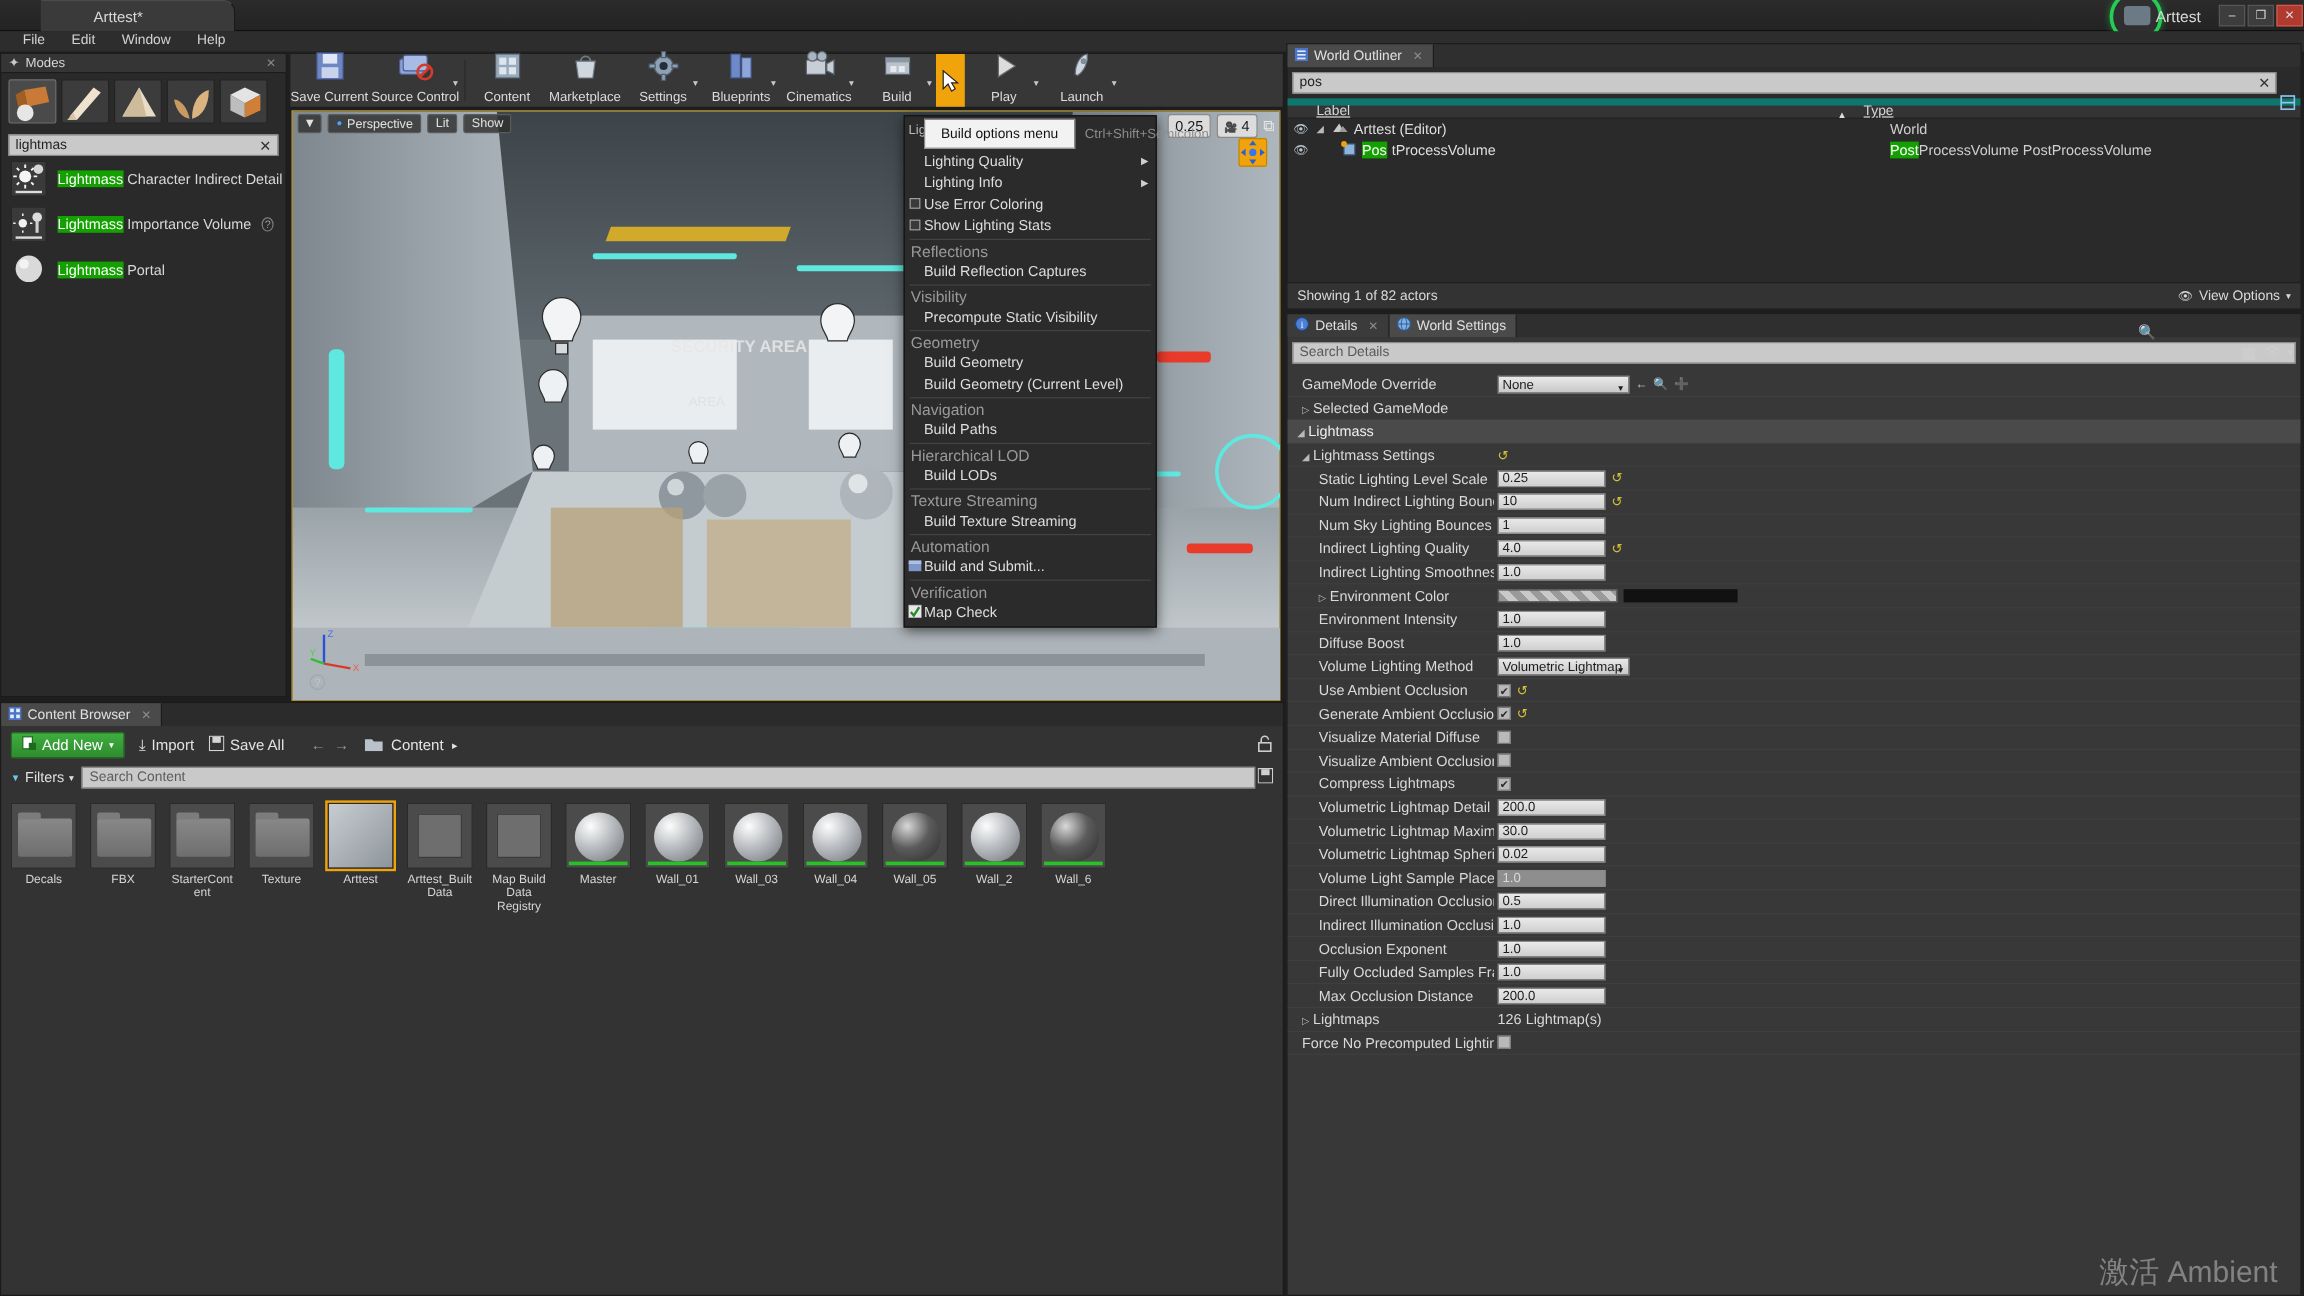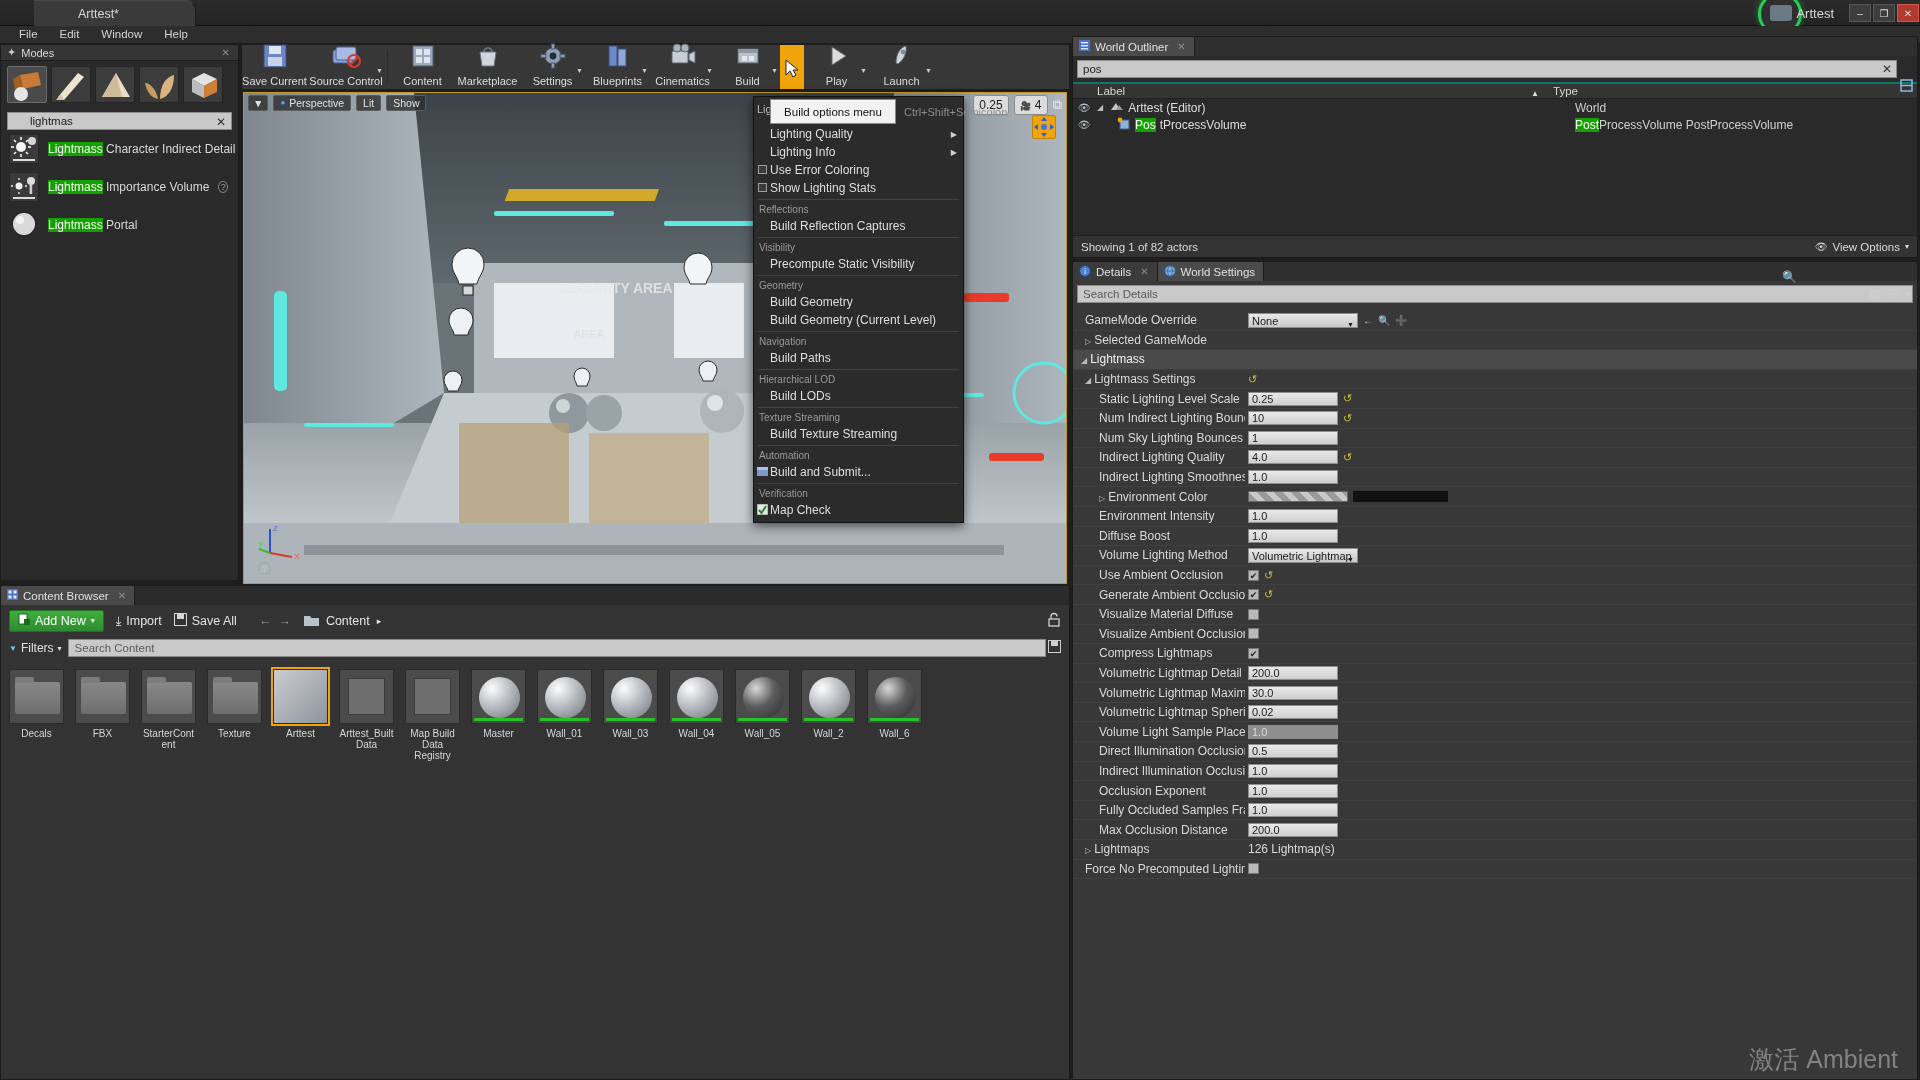--- a/index.html
+++ b/index.html
@@ -36,21 +36,21 @@
   #modes { position:absolute; left:0; top:44px; width:239px; height:537px;
      background:#2a2a2a; border:1px solid #1b1b1b; }
   #modes-tab { height:16px; background:#353535; border-bottom:1px solid #1c1c1c;
      display:flex; align-items:center; padding-left:6px; font-size:11px; color:#d8d8d8; }
   #modes-tab .x { margin-left:auto; margin-right:8px; color:#8a8a8a; font-size:10px; }
   #mode-icons { display:flex; padding:5px 6px 4px 6px; gap:4px; }
   .mode-ic { width:40px; height:37px; background:#3c3c3c; border:1px solid #242424;
      border-radius:2px; position:relative; overflow:hidden; }
   .mode-ic.sel { background:#4a4a4a; border-color:#6d6d6d; }
   #lm-search { margin:5px 6px 0 6px; height:18px; background:#c9c9c9; border:1px solid #8a8a8a;
-     color:#222; font-size:11.5px; line-height:17px; padding-left:22px; position:relative; }
+     color:#222; font-size:11.5px; line-height:17px; padding-left:5px; position:relative; }
   #lm-search .clr { position:absolute; right:5px; top:1px; color:#333; font-size:12px; }
   .lm-row { display:flex; align-items:center; height:38px; padding-left:8px; gap:9px; }
   .lm-ic { width:30px; height:30px; background:#3a3a3a; border:1px solid #262626; position:relative; }
   .lm-ic .bar { position:absolute; left:3px; right:3px; bottom:2px; height:2px; background:#dcdcdc; }
   .lm-lbl { font-size:12px; color:#d8d8d8; white-space:nowrap; }
   .hl { background:#13a000; color:#fff; }
   .lm-q { margin-left:auto; margin-right:10px; width:12px; height:12px; border-radius:50%;
      border:1px solid #7d7d7d; color:#9c9c9c; font-size:9px; text-align:center; line-height:11px; }
 
   
@@ -85,21 +85,21 @@
      border:1px solid #9aa; color:#bcc; font-size:9px; text-align:center; line-height:12px; }
 
   
   #buildmenu { position:absolute; left:753px; top:96px; width:211px;
      background:#2b2b2b; border:1px solid #121212; box-shadow:0 3px 10px rgba(0,0,0,.6);
      padding:2px 0 3px 0; z-index:40; }
   .mrow { height:18px; display:flex; align-items:center; padding-left:16px;
      font-size:12px; color:#dedede; position:relative; }
   .mrow.ind { }
   .msec { height:15px; display:flex; align-items:center; padding-left:5px;
-     font-size:10px; color:#9a9a9a; }
+     font-size:13px; color:#9a9a9a; }
   .msep { height:1px; background:#434343; margin:2px 4px; }
   .mchk { width:9px; height:9px; border:1px solid #9e9e9e; background:#3a3a3a;
      position:absolute; left:4px; top:4px; }
   .marrow { position:absolute; right:6px; font-size:8px; color:#cfcfcf; }
   .mico { position:absolute; left:3px; top:3px; width:11px; height:11px; font-size:9px; line-height:11px;}
   #tooltip { position:absolute; left:16px; top:2px; width:126px; height:25px;
      background:#f2f2f2; border:1px solid #8a8a8a; color:#121212; font-size:11.5px;
      line-height:24px; text-align:center; z-index:50; }
   #tip-shortcut { position:absolute; left:150px; top:9px; font-size:11px; color:#8c8c8c; }
   #lig-label { position:absolute; left:3px; top:6px; font-size:11px; color:#b9b9b9; }
@@ -110,22 +110,22 @@
   .ptab { height:19px; background:#3b3b3b; display:inline-flex; align-items:center;
      padding:0 8px 0 6px; font-size:11.5px; color:#e0e0e0; gap:5px;
      border-right:1px solid #1c1c1c; }
   .ptab.act { background:#4a4a4a; }
   .ptab .x { color:#8d8d8d; font-size:10px; margin-left:4px; }
   #ol-search { margin:4px 20px 0 4px; height:18px; background:#c9c9c9; border:1px solid #8a8a8a;
      color:#222; font-size:11.5px; line-height:16px; padding-left:5px; position:relative; }
   #ol-search .clr { position:absolute; right:4px; top:0; color:#333; font-size:12px; }
   #ol-pin { position:absolute; right:4px; top:42px; font-size:12px; color:#9fd0f5; }
   #ol-head { display:flex; height:17px; background:#343434; margin-top:4px;
-     border-top:2px solid #0f766e; border-bottom:1px solid #202020;
-     font-size:11.5px; color:#d6d6d6; align-items:center; }
+     border-top:6px solid #0f766e; border-bottom:1px solid #202020;
+     font-size:11.5px; color:#d6d6d6; align-items:center;text-decoration:underline; }
   #ol-head .c1 { width:480px; padding-left:24px; position:relative;}
   #ol-head .sortarr { position:absolute; right:14px; top:4px; font-size:8px; color:#ddd;}
   .ol-row { display:flex; align-items:center; height:17px; font-size:12px; color:#dedede; }
   .ol-eye { width:22px; text-align:center; font-size:10px; color:#b9c7d0; }
   .ol-name { width:480px; display:flex; align-items:center; gap:4px; }
   .ol-type { color:#cfcfcf; }
   #ol-foot { position:absolute; left:0; bottom:0; width:100%; height:22px;
      background:#333; border-top:1px solid #1e1e1e; display:flex; align-items:center;
      padding:0 8px; font-size:11.5px; color:#d9d9d9; }
   #ol-foot .vo { margin-left:auto; display:flex; align-items:center; gap:5px; }

